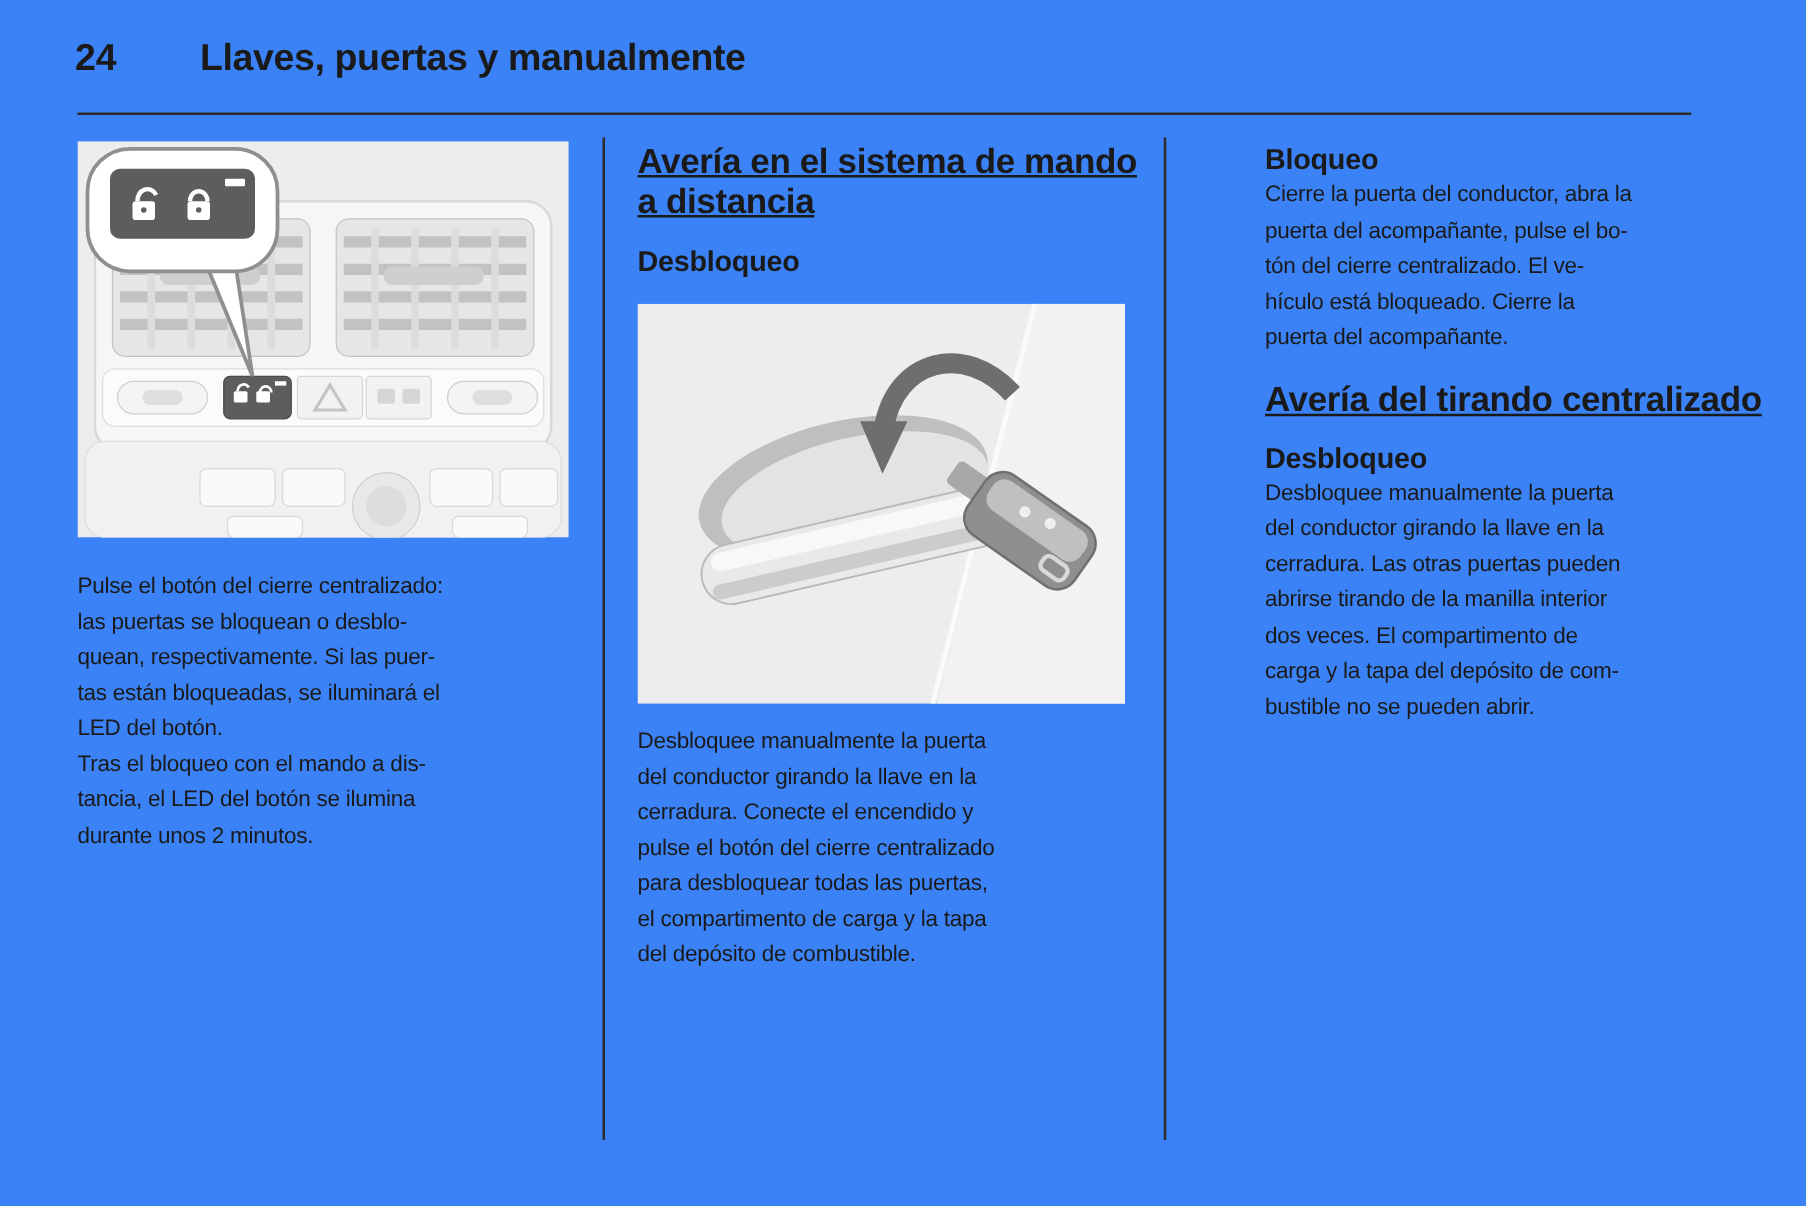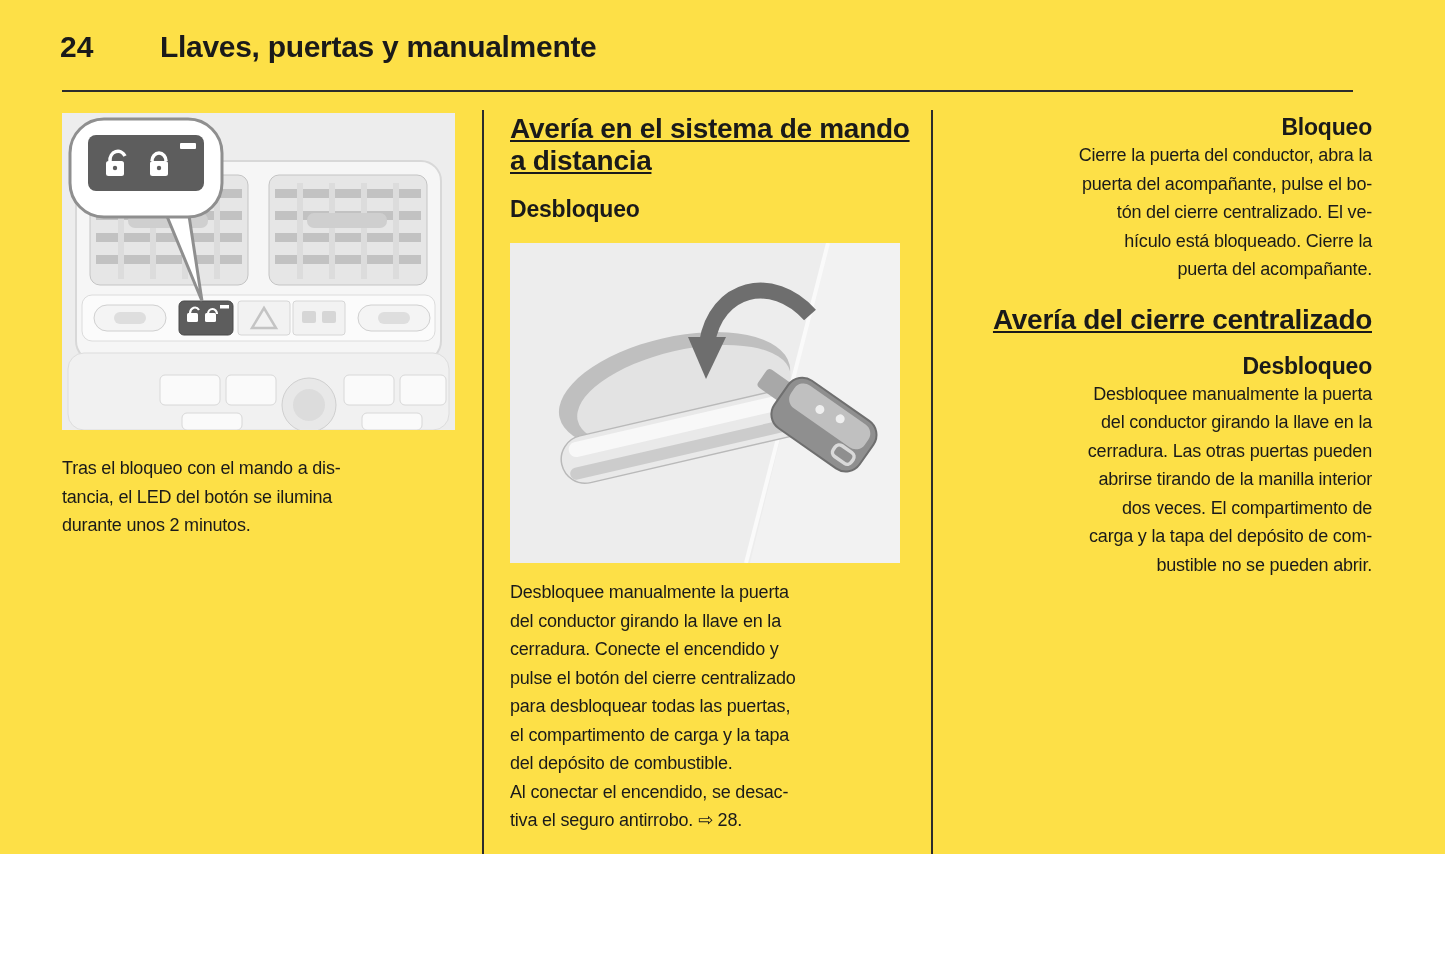--- a/index.html
+++ b/index.html
@@ -2,34 +2,34 @@
 <html><head>
 <meta charset="utf-8">
 <style>
   html,body{margin:0;padding:0;background:#ffffff;}
   body{
     width:1445px;height:965px;
     font-family:"Liberation Sans","DejaVu Sans",sans-serif;
     color:#1a1a1a;
     -webkit-font-smoothing:antialiased;
   }
-  .page{position:relative;width:1445px;height:854px;background:#fde047;overflow:hidden;}
+  .page{position:relative;width:1445px;height:965px;background:#3b82f6;overflow:hidden;}
 
   .page-number{position:absolute;left:60px;top:30px;font-size:30px;font-weight:bold;}
   .chapter-title{position:absolute;left:160px;top:30px;font-size:30px;font-weight:bold;letter-spacing:-0.3px;}
   .head-rule{position:absolute;left:62px;top:90px;width:1291px;height:2px;background:#2c2c2c;}
 
   .divider{position:absolute;top:110px;height:802px;width:2px;background:#2c2c2c;}
   .divider-1{left:482px;}
   .divider-2{left:931px;}
 
   .col{position:absolute;top:113px;}
   .col-left{left:62px;width:412px;}
   .col-mid{left:510px;width:410px;}
-  .col-right{left:958px;width:414px;text-align:right;}
+  .col-right{left:1012px;width:414px;}
 
   h2{font-size:28px;line-height:32px;font-weight:bold;margin:0;letter-spacing:-0.3px;white-space:pre-line;text-decoration:underline;}
   h3{font-size:23px;line-height:28px;font-weight:bold;margin:0;letter-spacing:-0.2px;}
   p.body{font-size:18px;line-height:28.5px;margin:0;letter-spacing:-0.2px;white-space:pre-line;}
 
   .col-mid h2{margin-bottom:18px;}
   .col-mid h3{margin-bottom:20px;}
   .mid-fig{margin-bottom:15px;}
   .left-fig{margin-bottom:24px;}
   .gap-para{margin-top:10px;}
@@ -133,20 +133,25 @@
           </g>
           <g>
             <path d="M90 48 a7 8 0 0 1 14 0" fill="none" stroke="#ffffff" stroke-width="3.5"></path>
             <rect x="88" y="48" width="18" height="15" rx="2.5" fill="#ffffff"></rect>
             <circle cx="97" cy="55" r="2.2" fill="#5d5d5d"></circle>
           </g>
           <rect x="118" y="30" width="16" height="6" rx="1" fill="#ffffff"></rect>
         </g>
       </svg>
     </div>
+    <p class="body">Pulse el botón del cierre centralizado:
+las puertas se bloquean o desblo-
+quean, respectivamente. Si las puer-
+tas están bloqueadas, se iluminará el
+LED del botón.</p>
     <p class="body gap-para">Tras el bloqueo con el mando a dis-
 tancia, el LED del botón se ilumina
 durante unos 2 minutos.</p>
   </div>
 
   <div class="col col-mid">
     <h2>Avería en el sistema de mando
 a distancia</h2>
     <h3>Desbloqueo</h3>
     <div class="figure mid-fig">
@@ -182,32 +187,30 @@
         </g>
       </svg>
     </div>
     <p class="body">Desbloquee manualmente la puerta
 del conductor girando la llave en la
 cerradura. Conecte el encendido y
 pulse el botón del cierre centralizado
 para desbloquear todas las puertas,
 el compartimento de carga y la tapa
 del depósito de combustible.</p>
-    <p class="body gap-para">Al conectar el encendido, se desac-
-tiva el seguro antirrobo. ⇨ 28.</p>
   </div>
 
   <div class="col col-right">
     <h3>Bloqueo</h3>
     <p class="body">Cierre la puerta del conductor, abra la
 puerta del acompañante, pulse el bo-
 tón del cierre centralizado. El ve-
 hículo está bloqueado. Cierre la
 puerta del acompañante.</p>
-    <h2 class="section-head">Avería del cierre centralizado</h2>
+    <h2 class="section-head">Avería del tirando centralizado</h2>
     <h3>Desbloqueo</h3>
     <p class="body">Desbloquee manualmente la puerta
 del conductor girando la llave en la
 cerradura. Las otras puertas pueden
 abrirse tirando de la manilla interior
 dos veces. El compartimento de
 carga y la tapa del depósito de com-
 bustible no se pueden abrir.</p>
   </div>
 

